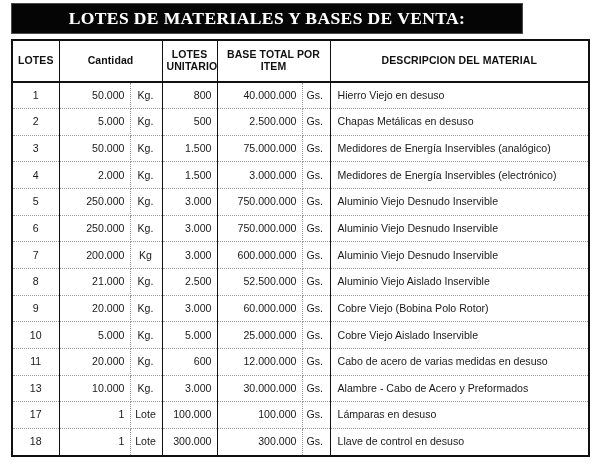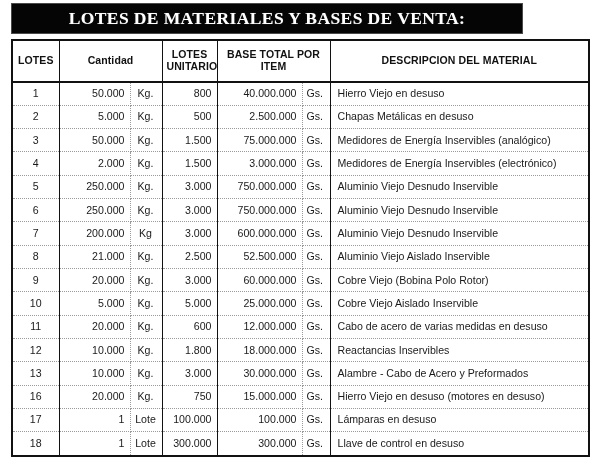--- a/index.html
+++ b/index.html
@@ -230,45 +230,27 @@
           <tr>
             <td class="lote">11</td>
             <td class="cant">20.000</td>
             <td class="unit">Kg.</td>
             <td class="precio">600</td>
             <td class="base">12.000.000</td>
             <td class="moneda">Gs.</td>
             <td class="desc">Cabo de acero de varias medidas en desuso</td>
           </tr>
           <tr>
-            <td class="lote">12</td>
-            <td class="cant">10.000</td>
-            <td class="unit">Kg.</td>
-            <td class="precio">1.800</td>
-            <td class="base">18.000.000</td>
-            <td class="moneda">Gs.</td>
-            <td class="desc">Reactancias Inservibles</td>
-          </tr>
-          <tr>
             <td class="lote">13</td>
             <td class="cant">10.000</td>
             <td class="unit">Kg.</td>
             <td class="precio">3.000</td>
             <td class="base">30.000.000</td>
             <td class="moneda">Gs.</td>
             <td class="desc">Alambre - Cabo de Acero y Preformados</td>
-          </tr>
-          <tr>
-            <td class="lote">16</td>
-            <td class="cant">20.000</td>
-            <td class="unit">Kg.</td>
-            <td class="precio">750</td>
-            <td class="base">15.000.000</td>
-            <td class="moneda">Gs.</td>
-            <td class="desc">Hierro Viejo en desuso (motores en desuso)</td>
           </tr>
           <tr>
             <td class="lote">17</td>
             <td class="cant">1</td>
             <td class="unit">Lote</td>
             <td class="precio">100.000</td>
             <td class="base">100.000</td>
             <td class="moneda">Gs.</td>
             <td class="desc">Lámparas en desuso</td>
           </tr>

